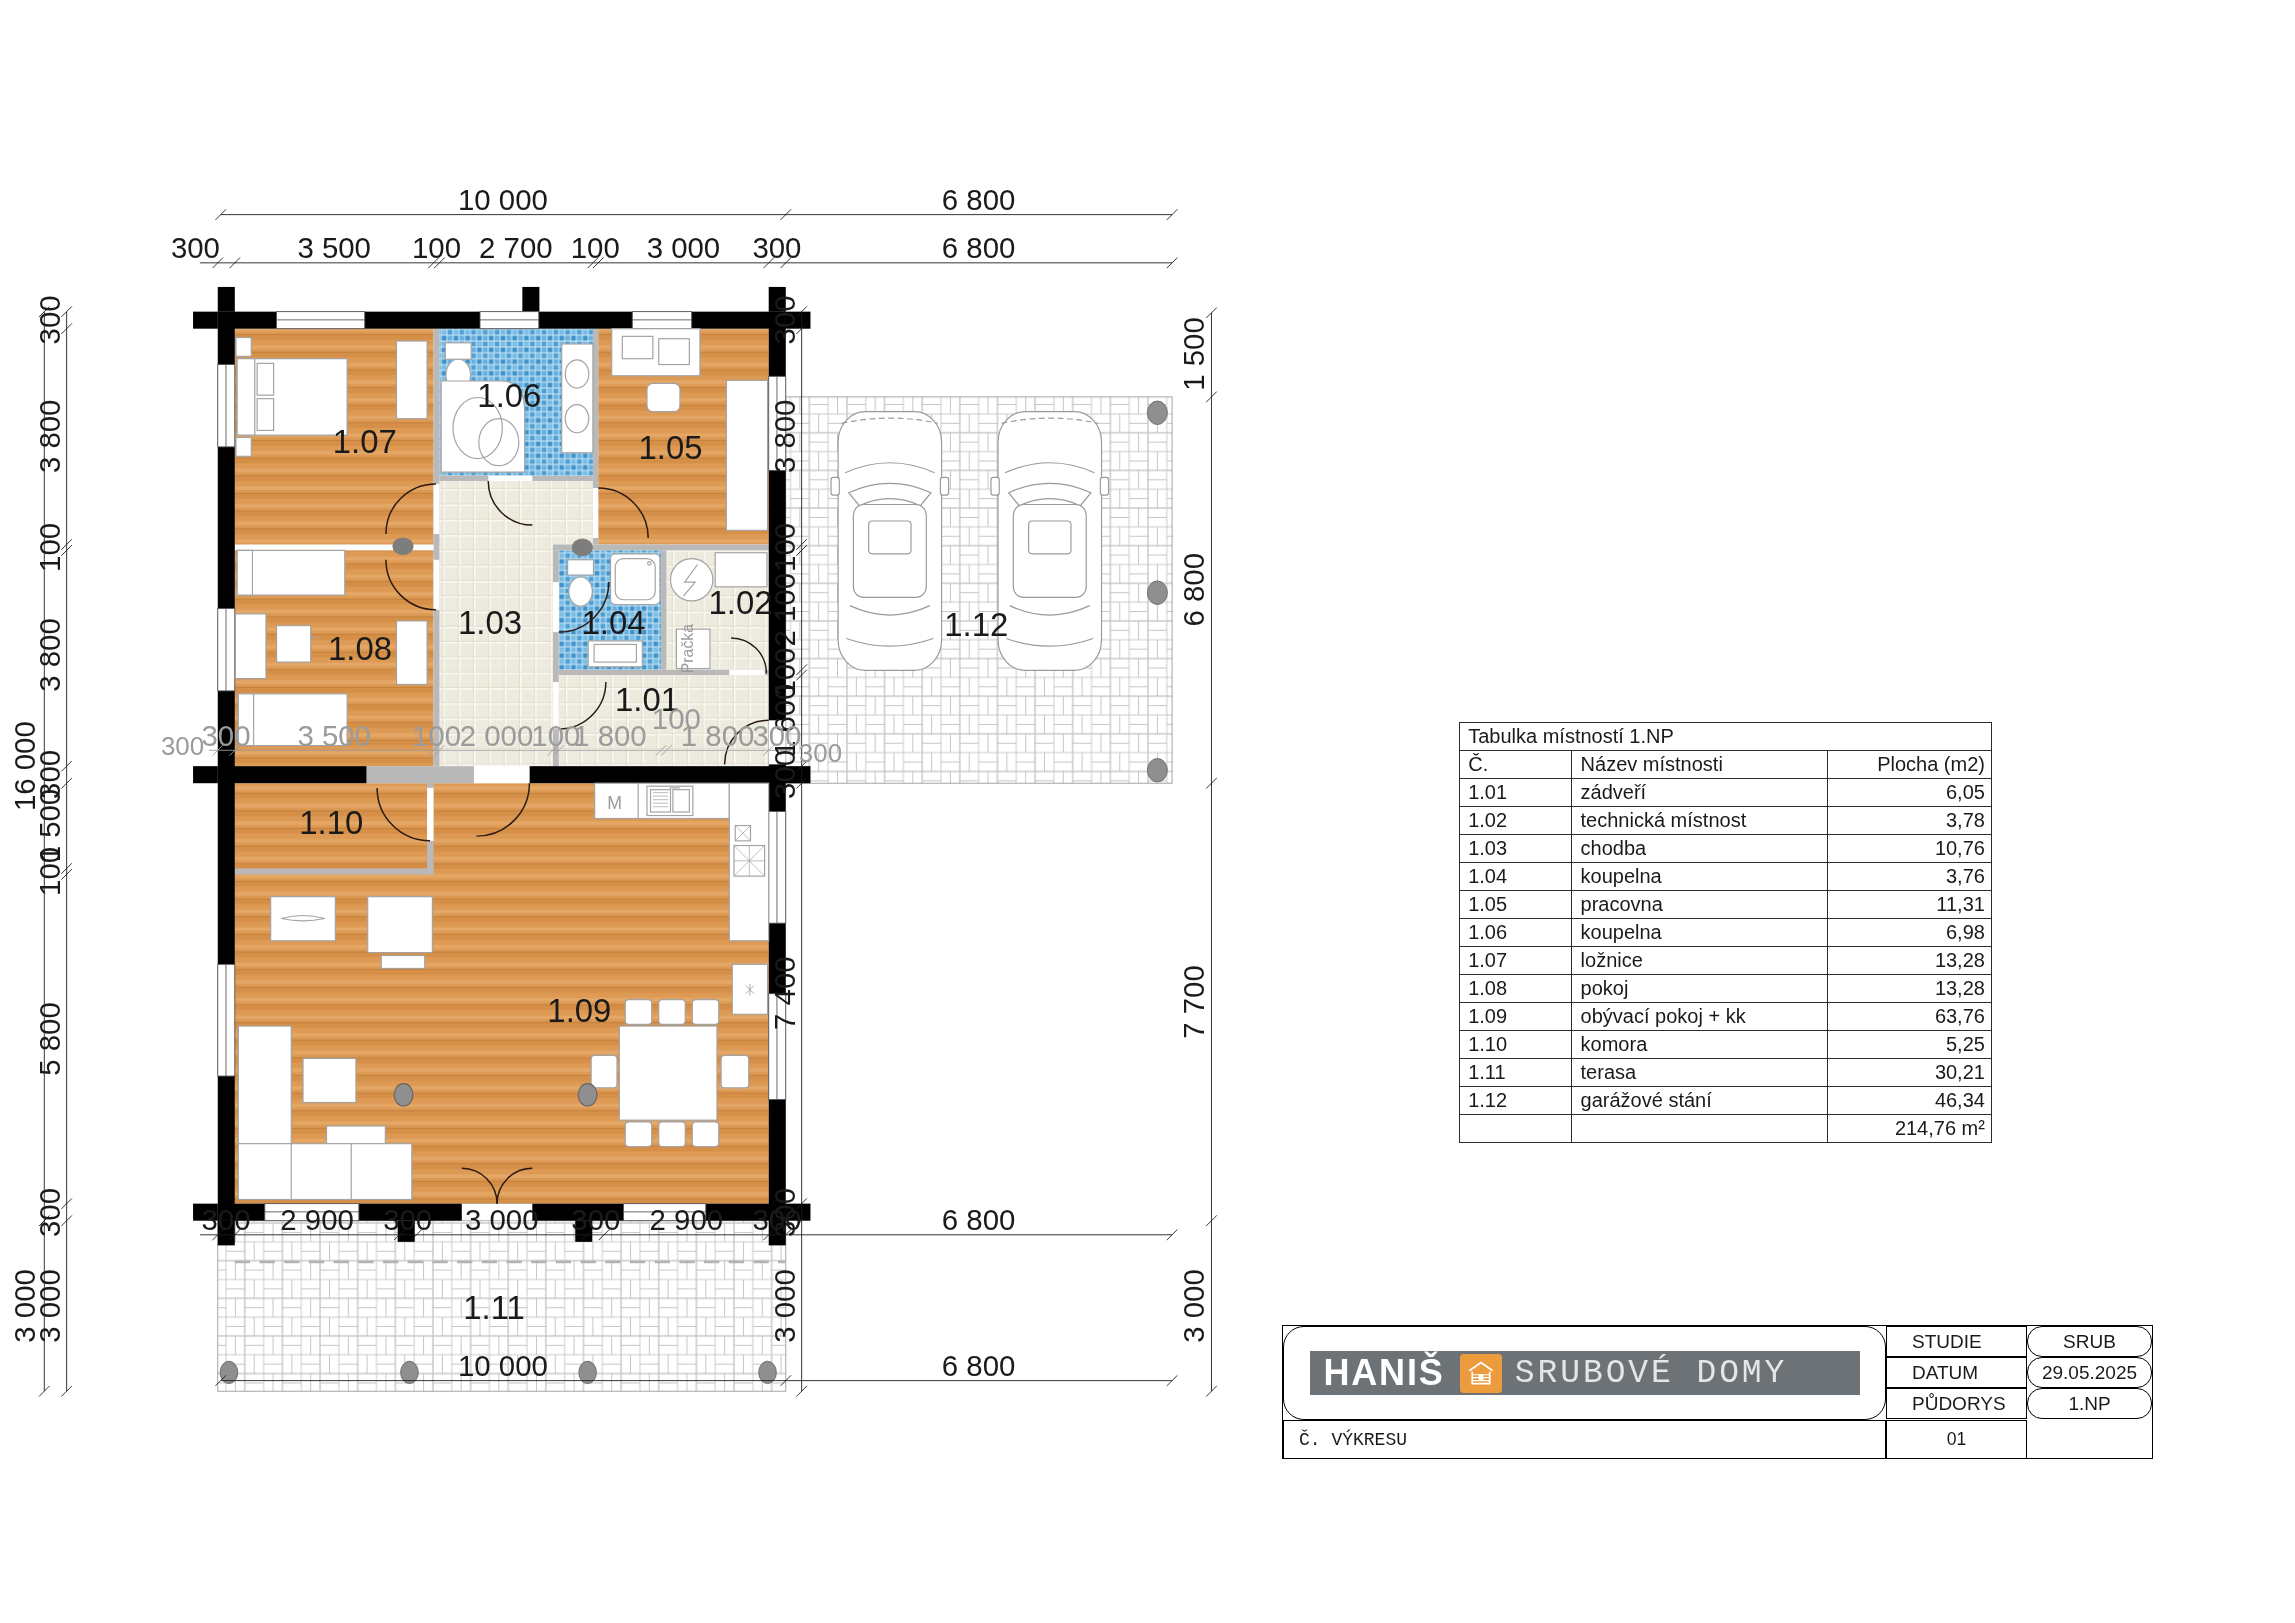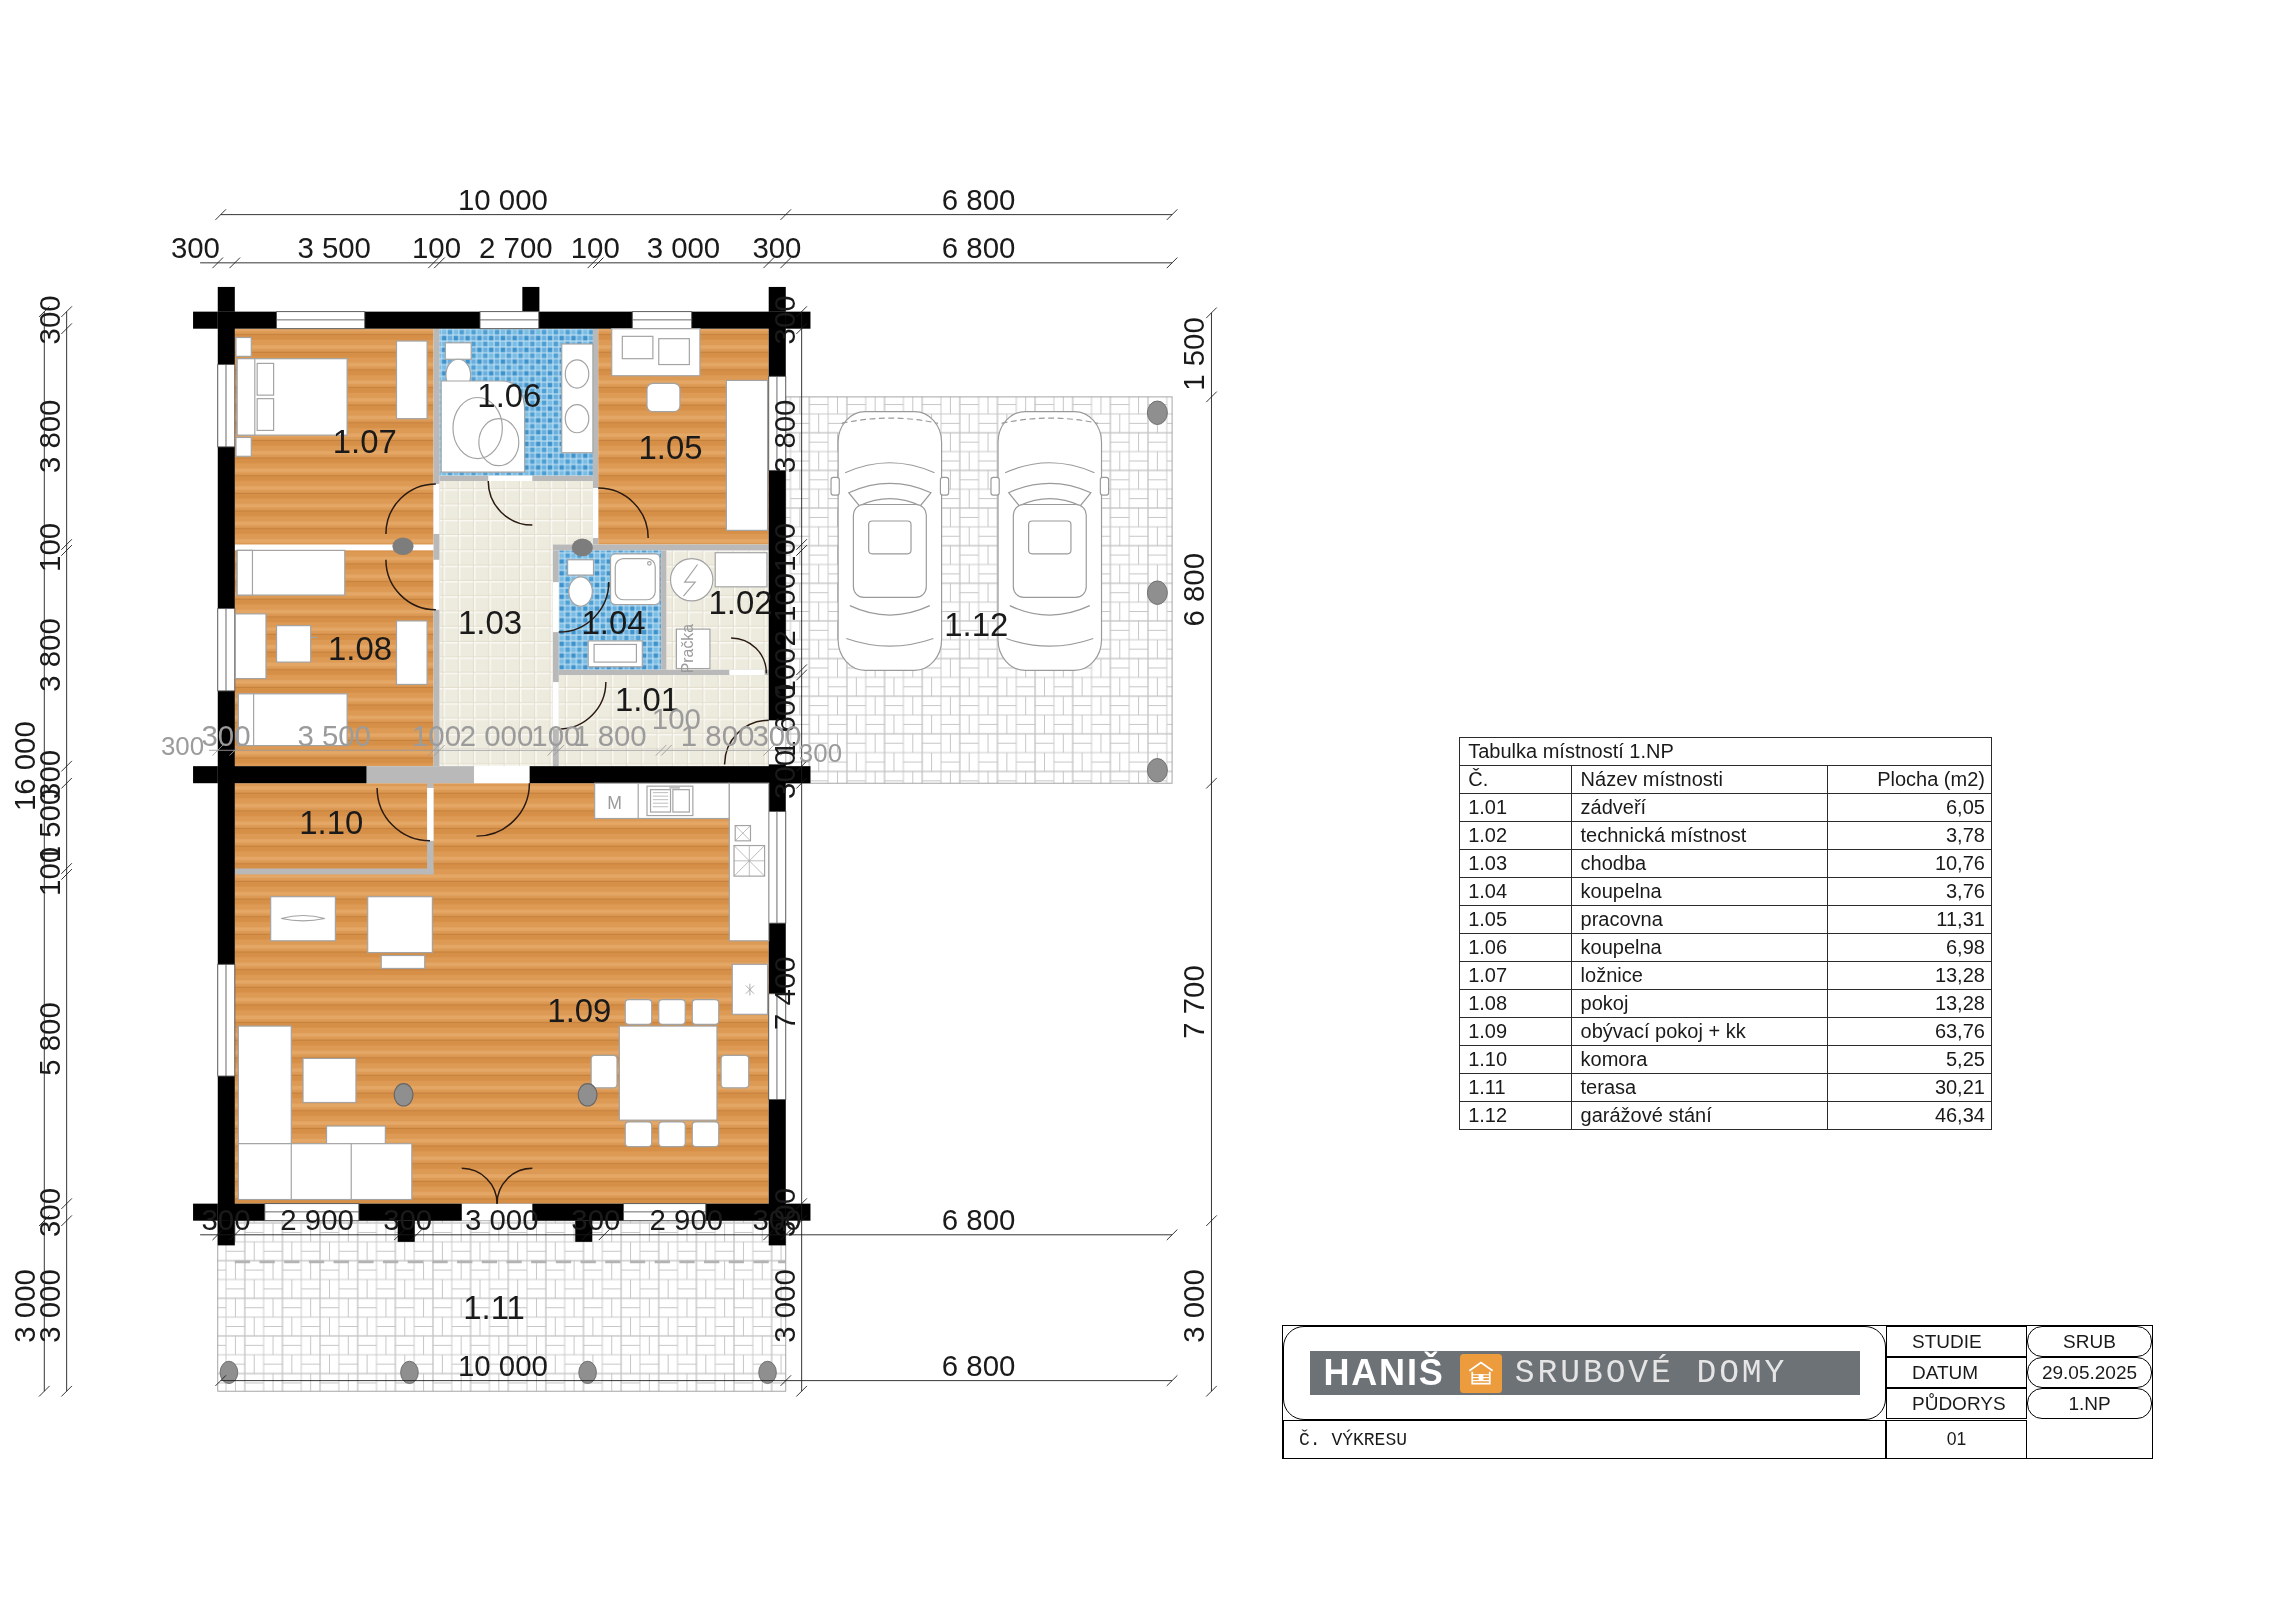--- a/index.html
+++ b/index.html
@@ -1,20 +1,20 @@
 <!DOCTYPE html>
 <html style="font-size:9.4px"><head>
 <meta charset="utf-8">
 <style>
   html,body{margin:0;padding:0;}
   body{width:2295px;height:1623px;background:#fff;position:relative;
        font-family:"Liberation Sans",sans-serif;color:#1a1a1a;}
   #plan-svg{position:absolute;left:0;top:0;}
   
-  #room-table{position:absolute;left:1459px;top:737px;border-collapse:collapse;table-layout:fixed;}
+  #room-table{position:absolute;left:1459px;top:722px;border-collapse:collapse;table-layout:fixed;}
   #room-table td,#room-table th{border:1.2px solid #2b2b2b;font-weight:normal;font-size:20px;
       padding:0 8.2px;height:27px;overflow:hidden;white-space:nowrap;text-align:left;}
   #room-table .c-no{width:95px;}
   #room-table .c-name{width:238px;}
   #room-table .c-area{width:149px;text-align:right;padding-right:6px;}
   #room-table .t-title td{height:27px;font-size:20px;}
   
   #title-block{position:absolute;left:1282px;top:1325px;width:869px;height:132px;
       border:1.2px solid #000;display:grid;grid-template-columns:603px 141px 125px;
       grid-template-rows:94px 39px;background:#fff;}
@@ -473,20 +473,25 @@
       <tr>
         <td class="c-no">1.11</td>
         <td class="c-name">terasa</td>
         <td class="c-area">30,21</td>
       </tr>
       <tr>
         <td class="c-no">1.12</td>
         <td class="c-name">garážové stání</td>
         <td class="c-area">46,34</td>
       </tr>
+      <tr>
+        <td class="c-no"></td>
+        <td class="c-name"></td>
+        <td class="c-area">214,76 m²</td>
+      </tr>
     </tbody>
 </table>
 
 <div id="title-block">
   <div class="cell tb-logo-cell">
     <div class="logo-banner">
       <span class="logo-hanis">HANIŠ</span>
       <span class="logo-box">
         <svg width="28" height="28" viewBox="0 0 48 48">
           <g stroke="#fff" stroke-width="3" fill="none">

